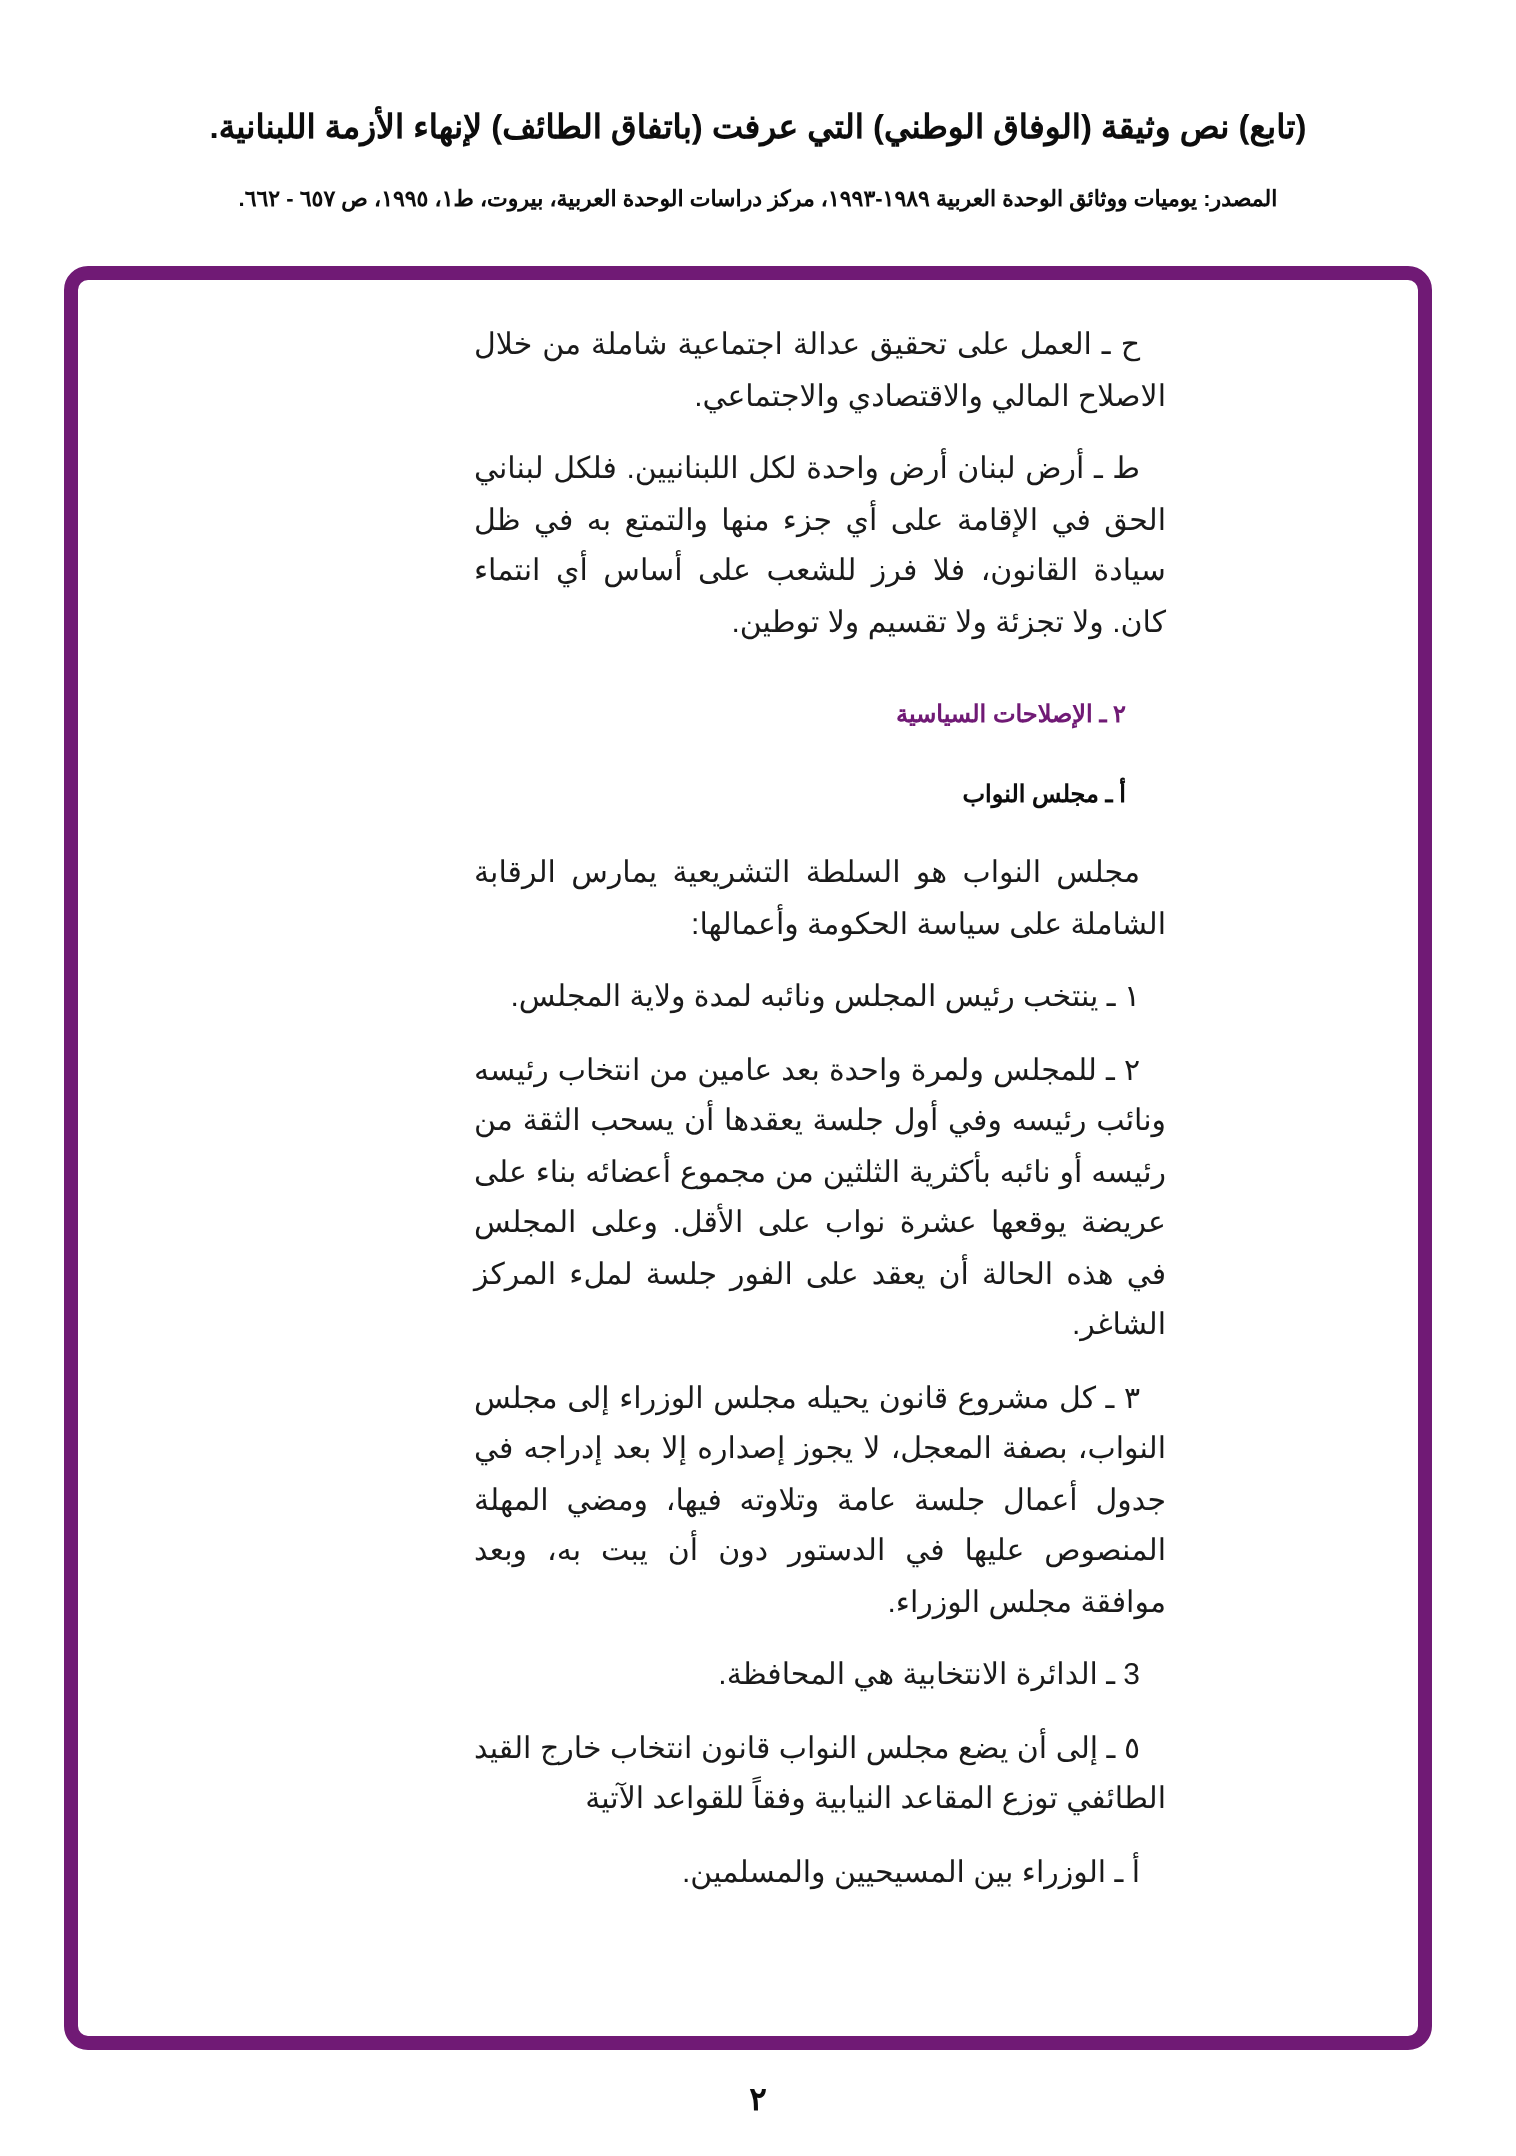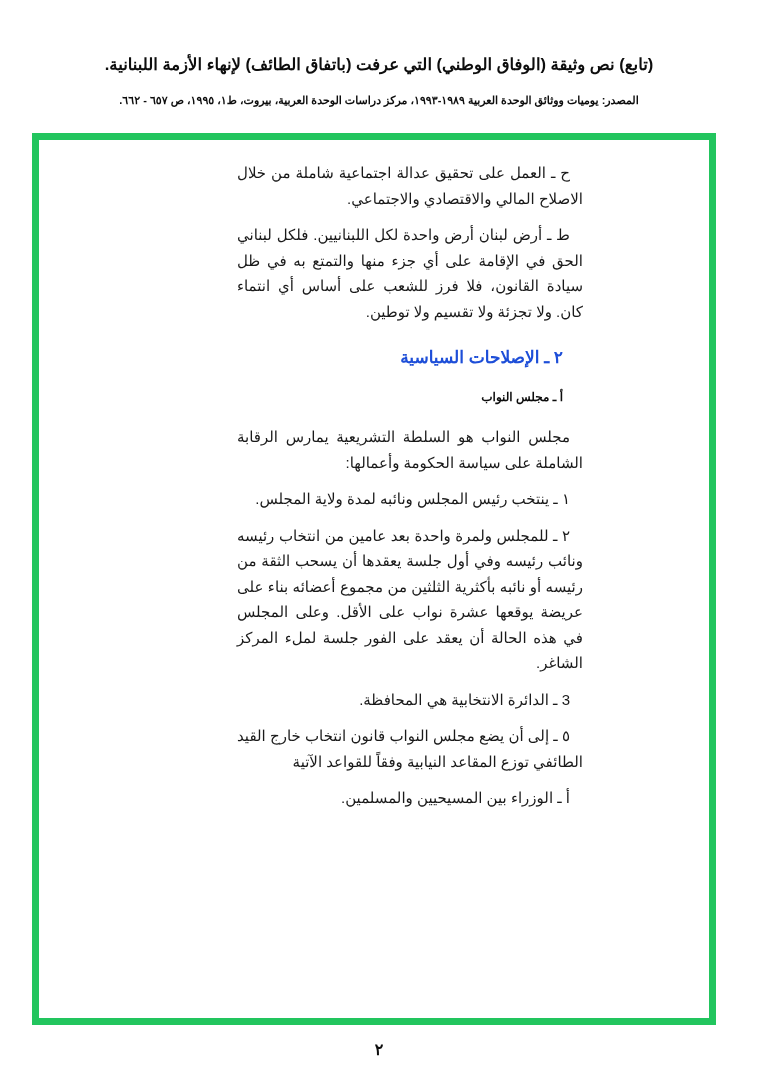--- a/index.html
+++ b/index.html
@@ -40,45 +40,45 @@
     line-height: 18px;
     color: #0d0d0d;
   }
   .frame {
     position: absolute;
     left: 32px;
     top: 133px;
     width: 684px;
     height: 892px;
     box-sizing: border-box;
-    border: 7px solid #22c55e;
-    border-radius: 0;
+    border: 7px solid #701a75;
+    border-radius: 12px;
     background: #ffffff;
   }
   .text-col {
     position: absolute;
     top: 20px;
     right: 126px;
     width: 346px;
     direction: rtl;
     text-align: justify;
     text-align-last: right;
     font-size: 15px;
     line-height: 25.5px;
     color: #1a1a1a;
   }
   .text-col p {
     margin: 0 0 11px 0;
     text-indent: 13px;
   }
   .text-col h2 {
-    font-size: 17px;
+    font-size: 12px;
     font-weight: bold;
     margin: 21px 20px 14px 0;
-    color: #1d4ed8;
+    color: #701a75;
     text-align: right;
     text-align-last: right;
   }
   .text-col h3 {
     font-size: 12px;
     font-weight: bold;
     margin: 4px 20px 14px 0;
     color: #0d0d0d;
     text-align: right;
     text-align-last: right;
@@ -114,20 +114,21 @@
       <h2>٢ ـ الإصلاحات السياسية</h2>
 
       <h3>أ ـ مجلس النواب</h3>
 
       <p>مجلس النواب هو السلطة التشريعية يمارس الرقابة الشاملة على سياسة الحكومة وأعمالها:</p>
 
       <p>١ ـ ينتخب رئيس المجلس ونائبه لمدة ولاية المجلس.</p>
 
       <p>٢ ـ للمجلس ولمرة واحدة بعد عامين من انتخاب رئيسه ونائب رئيسه وفي أول جلسة يعقدها أن يسحب الثقة من رئيسه أو نائبه بأكثرية الثلثين من مجموع أعضائه بناء على عريضة يوقعها عشرة نواب على الأقل. وعلى المجلس في هذه الحالة أن يعقد على الفور جلسة لملء المركز الشاغر.</p>
 
+      <p>٣ ـ كل مشروع قانون يحيله مجلس الوزراء إلى مجلس النواب، بصفة المعجل، لا يجوز إصداره إلا بعد إدراجه في جدول أعمال جلسة عامة وتلاوته فيها، ومضي المهلة المنصوص عليها في الدستور دون أن يبت به، وبعد موافقة مجلس الوزراء.</p>
 
       <p>3 ـ الدائرة الانتخابية هي المحافظة.</p>
 
       <p>٥ ـ إلى أن يضع مجلس النواب قانون انتخاب خارج القيد الطائفي توزع المقاعد النيابية وفقاً للقواعد الآتية</p>
 
       <p>أ ـ الوزراء بين المسيحيين والمسلمين.</p>
 
     </div>
   </div>
 

